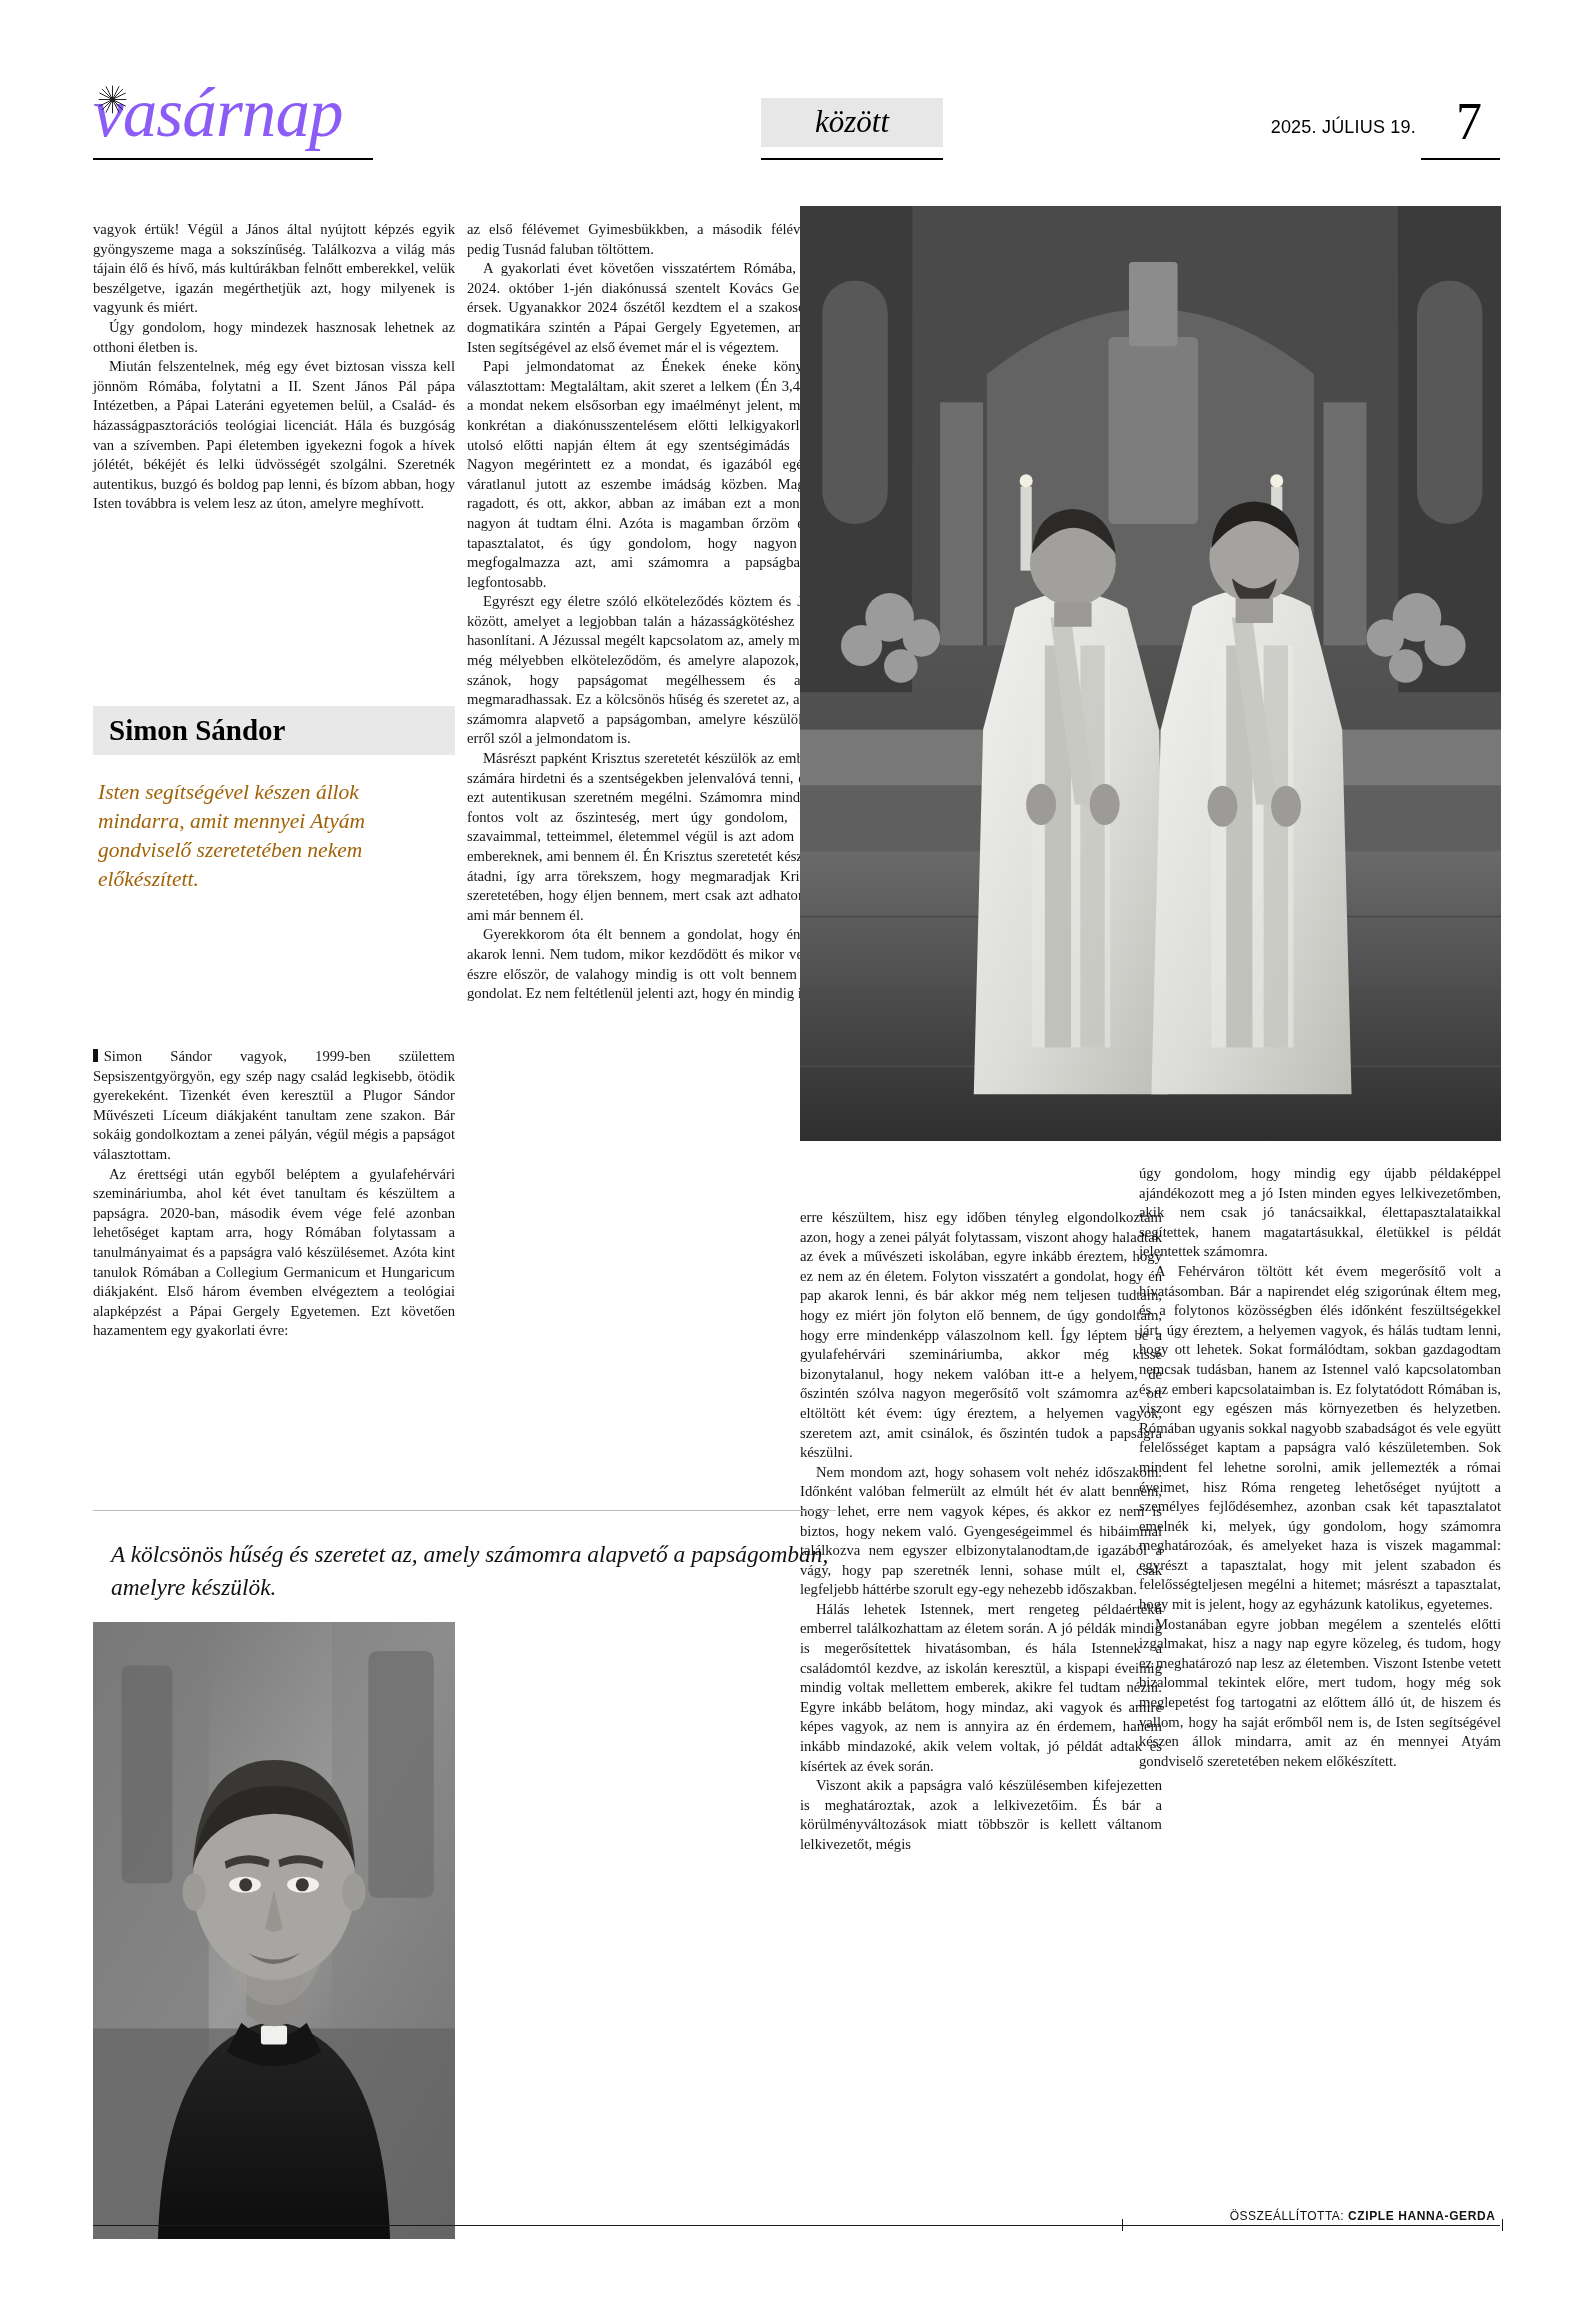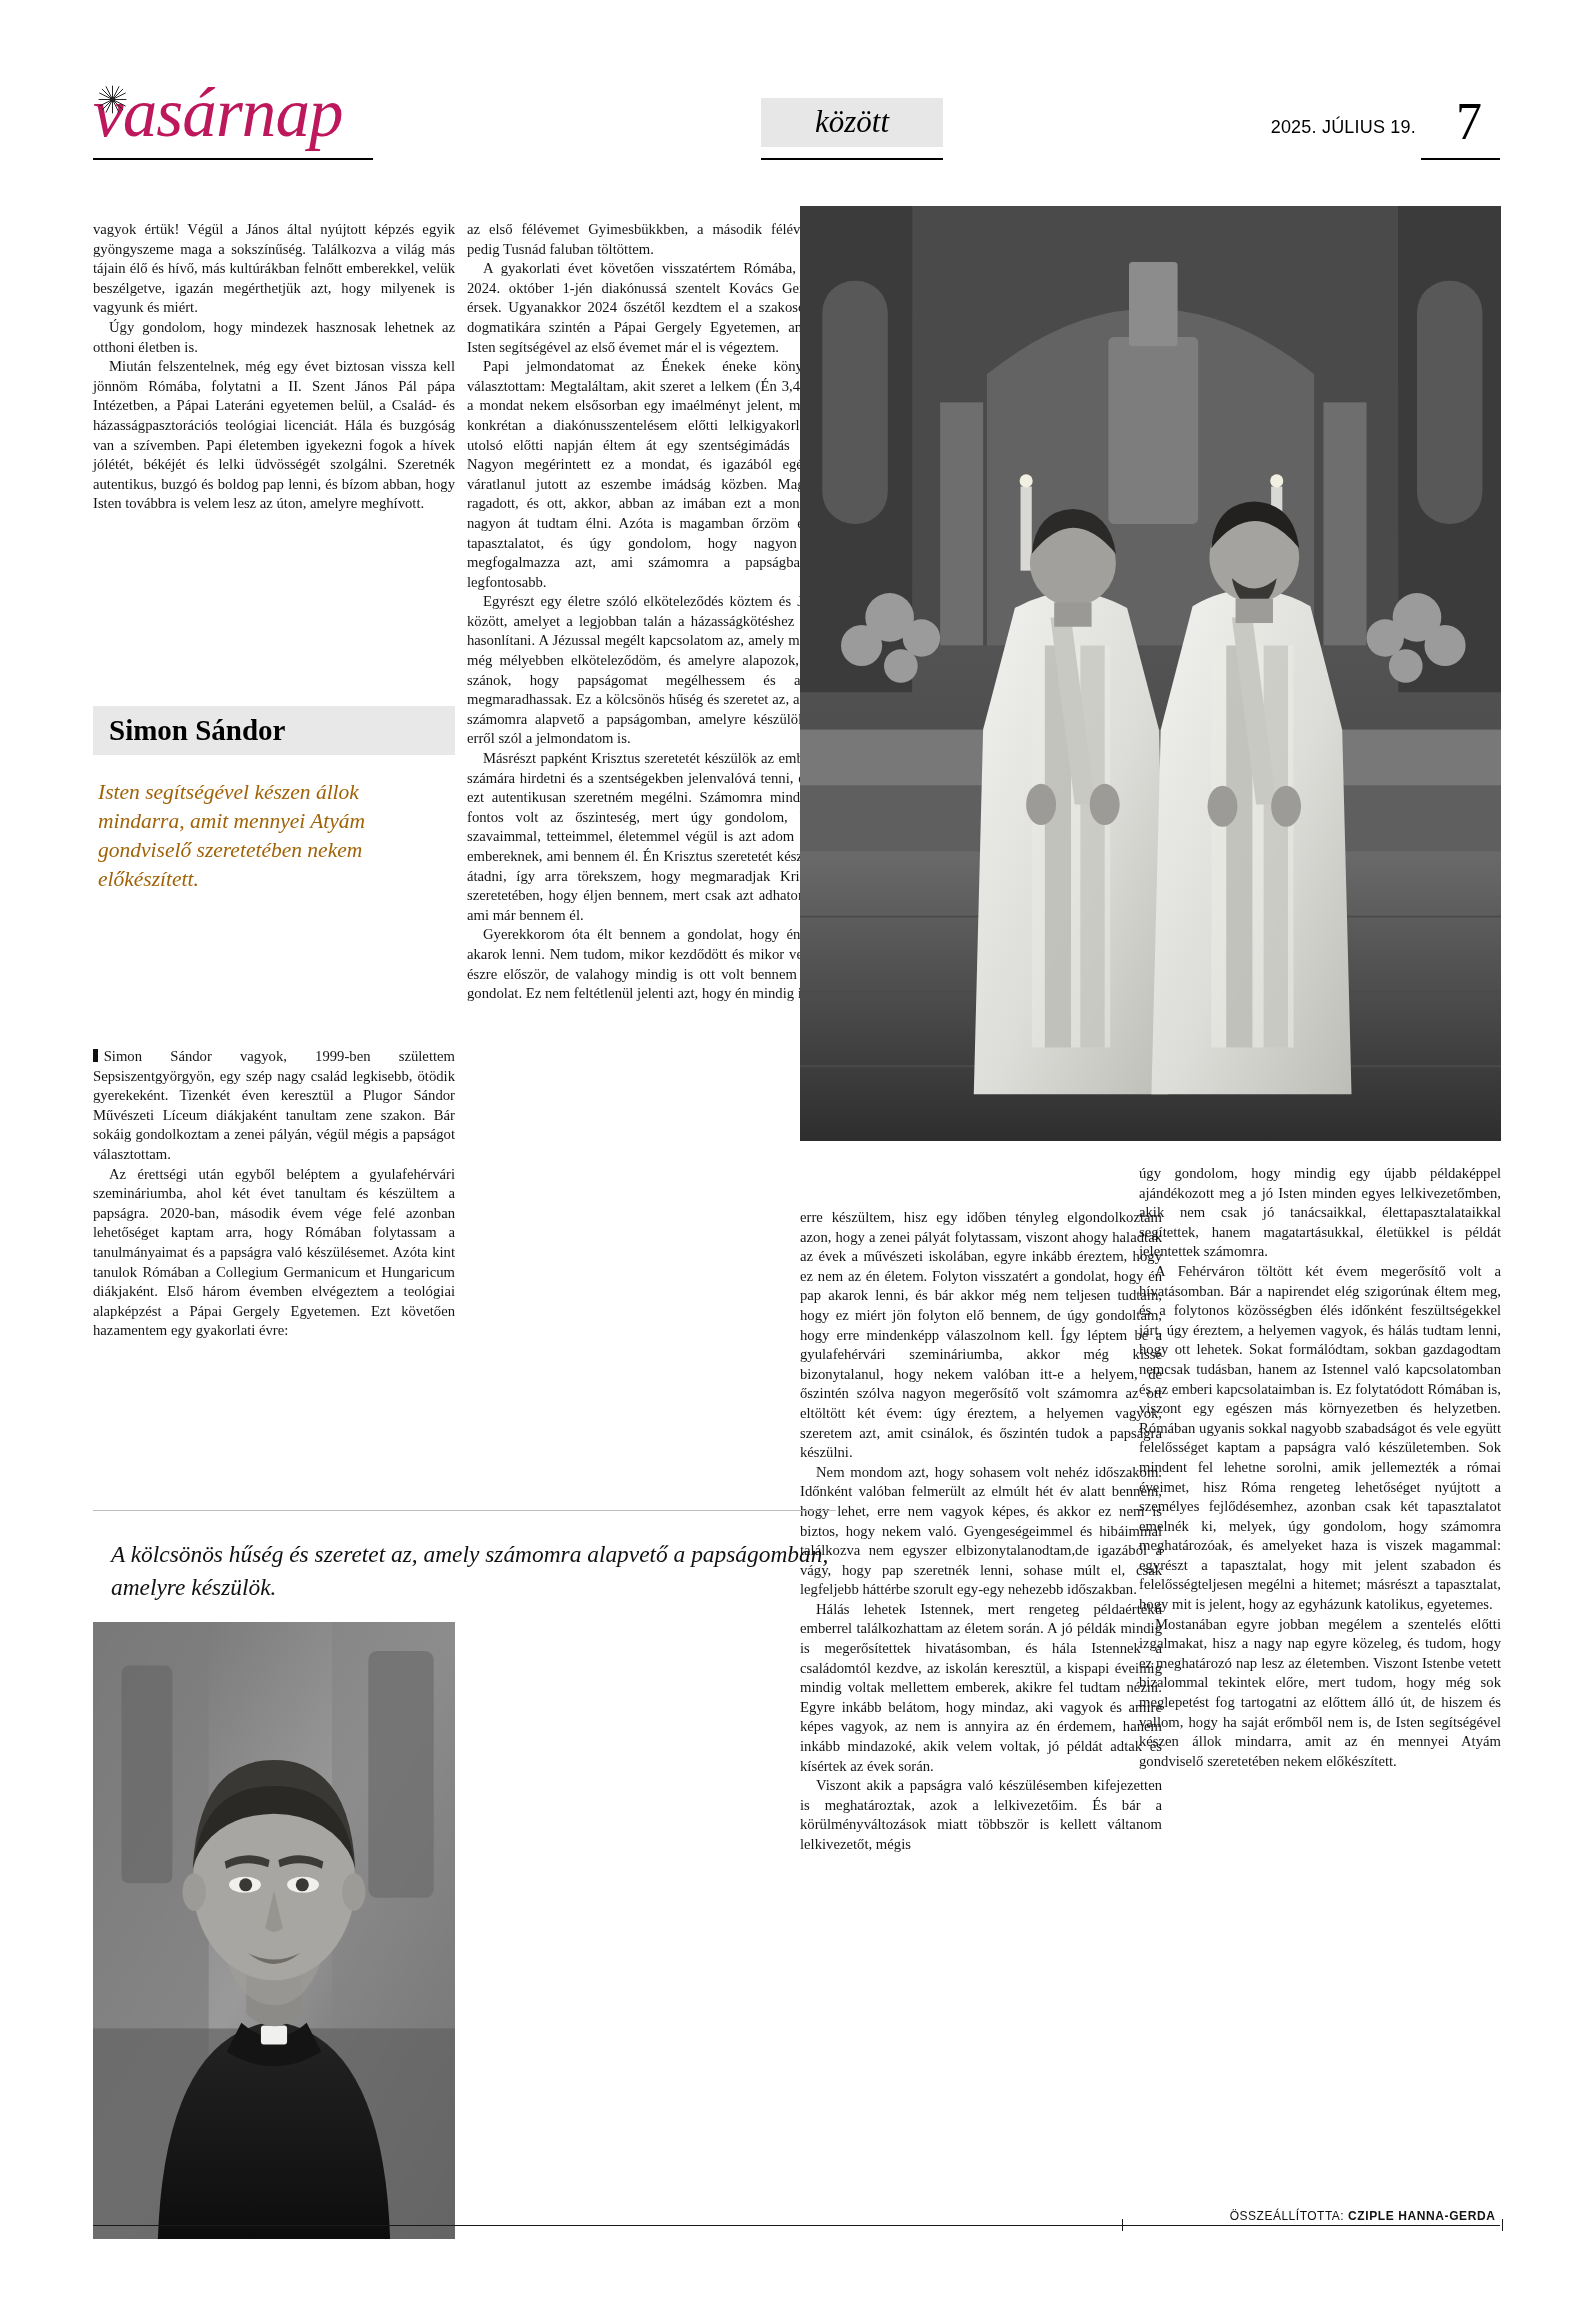--- a/index.html
+++ b/index.html
@@ -32,21 +32,21 @@
     height: 79px;
   }
   .masthead-title {
     position: absolute;
     left: 0;
     top: 0;
     font-family: "Liberation Serif", serif;
     font-style: italic;
     font-size: 69px;
     letter-spacing: -0.9px;
-    color: #be185d;
+    color: #8b5cf6;
     line-height: 1;
   }
   .masthead-star {
     position: absolute;
     left: 2.8px;
     top: 3.7px;
     width: 33px;
     height: 33px;
   }
   .masthead-rule {

